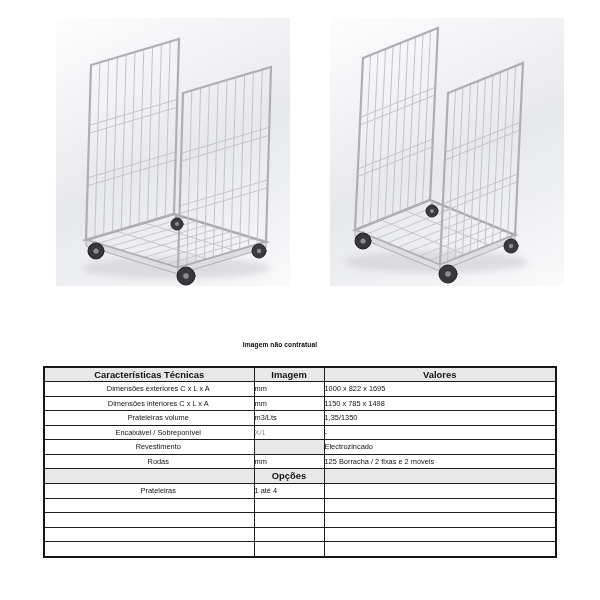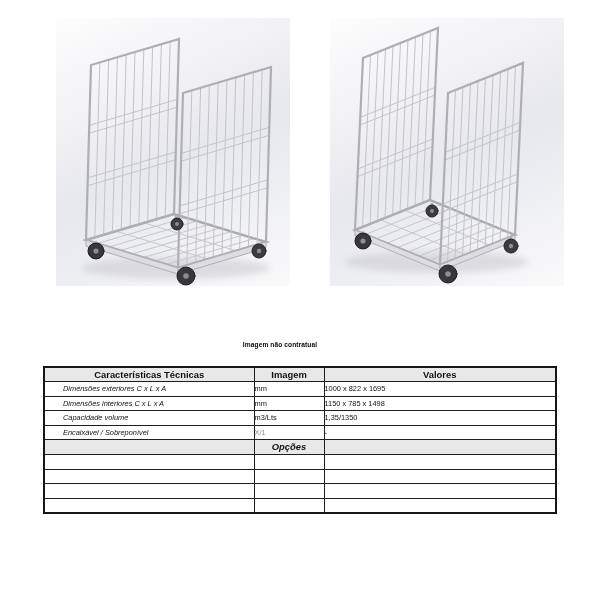--- a/index.html
+++ b/index.html
@@ -28,26 +28,26 @@
   .specs th,.specs td{
     border:1.5px solid #1d1d1d;
     height:13.5px;padding:0;line-height:1;
     font-size:7.4px;overflow:hidden;white-space:nowrap;
     font-family:"Liberation Sans",sans-serif;
   }
   .specs th{
     background:#e8e8e8;font-weight:bold;font-size:9.4px;height:13px;
     text-align:center;
   }
-  .specs td.c-label{text-align:left;padding-left:18px;font-style:italic;}
+  .specs td.c-label{text-align:center;padding-left:18px;}
   .specs td.c-unit,.specs td.c-value{text-align:left;}
   .specs td.shaded{background:#e8e8e8;}
   .specs td.muted{color:#8f8f8f;}
   .specs tr.section td{
-    background:#e8e8e8;text-align:center;font-weight:bold;font-style:italic;
+    background:#e8e8e8;text-align:center;font-weight:bold;
     font-size:9.4px;height:14px;
   }
   svg{display:block;}
 </style>
 </head>
 <body>
 
 <div class="page">
 
   <div class="photo left">
@@ -162,35 +162,50 @@
           <td class="c-label">Dimensões exteriores C x L x A</td>
           <td class="c-unit">mm</td>
           <td class="c-value">1000 x 822 x 1695</td>
         </tr>
         <tr>
           <td class="c-label">Dimensões interiores C x L x A</td>
           <td class="c-unit">mm</td>
           <td class="c-value">1150 x 785 x 1498</td>
         </tr>
         <tr>
-          <td class="c-label">Capacidade volume</td>
+          <td class="c-label">Prateleiras volume</td>
           <td class="c-unit">m3/Lts</td>
           <td class="c-value">1,35/1350</td>
         </tr>
         <tr>
           <td class="c-label">Encaixável / Sobreponível</td>
           <td class="c-unit muted">X/1</td>
           <td class="c-value">-</td>
+        </tr>
+        <tr>
+          <td class="c-label">Revestimento</td>
+          <td class="c-unit shaded"></td>
+          <td class="c-value">Electrozincado</td>
+        </tr>
+        <tr>
+          <td class="c-label">Rodas</td>
+          <td class="c-unit">mm</td>
+          <td class="c-value">125 Borracha / 2 fixas e 2 móveis</td>
         </tr>
         <tr class="section">
           <td></td>
           <td>Opções</td>
           <td></td>
         </tr>
         <tr>
+          <td class="c-label">Prateleiras</td>
+          <td class="c-unit">1 até 4</td>
+          <td class="c-value"></td>
+        </tr>
+        <tr>
           <td class="c-label"></td>
           <td class="c-unit"></td>
           <td class="c-value"></td>
         </tr>
         <tr>
           <td class="c-label"></td>
           <td class="c-unit"></td>
           <td class="c-value"></td>
         </tr>
         <tr>

